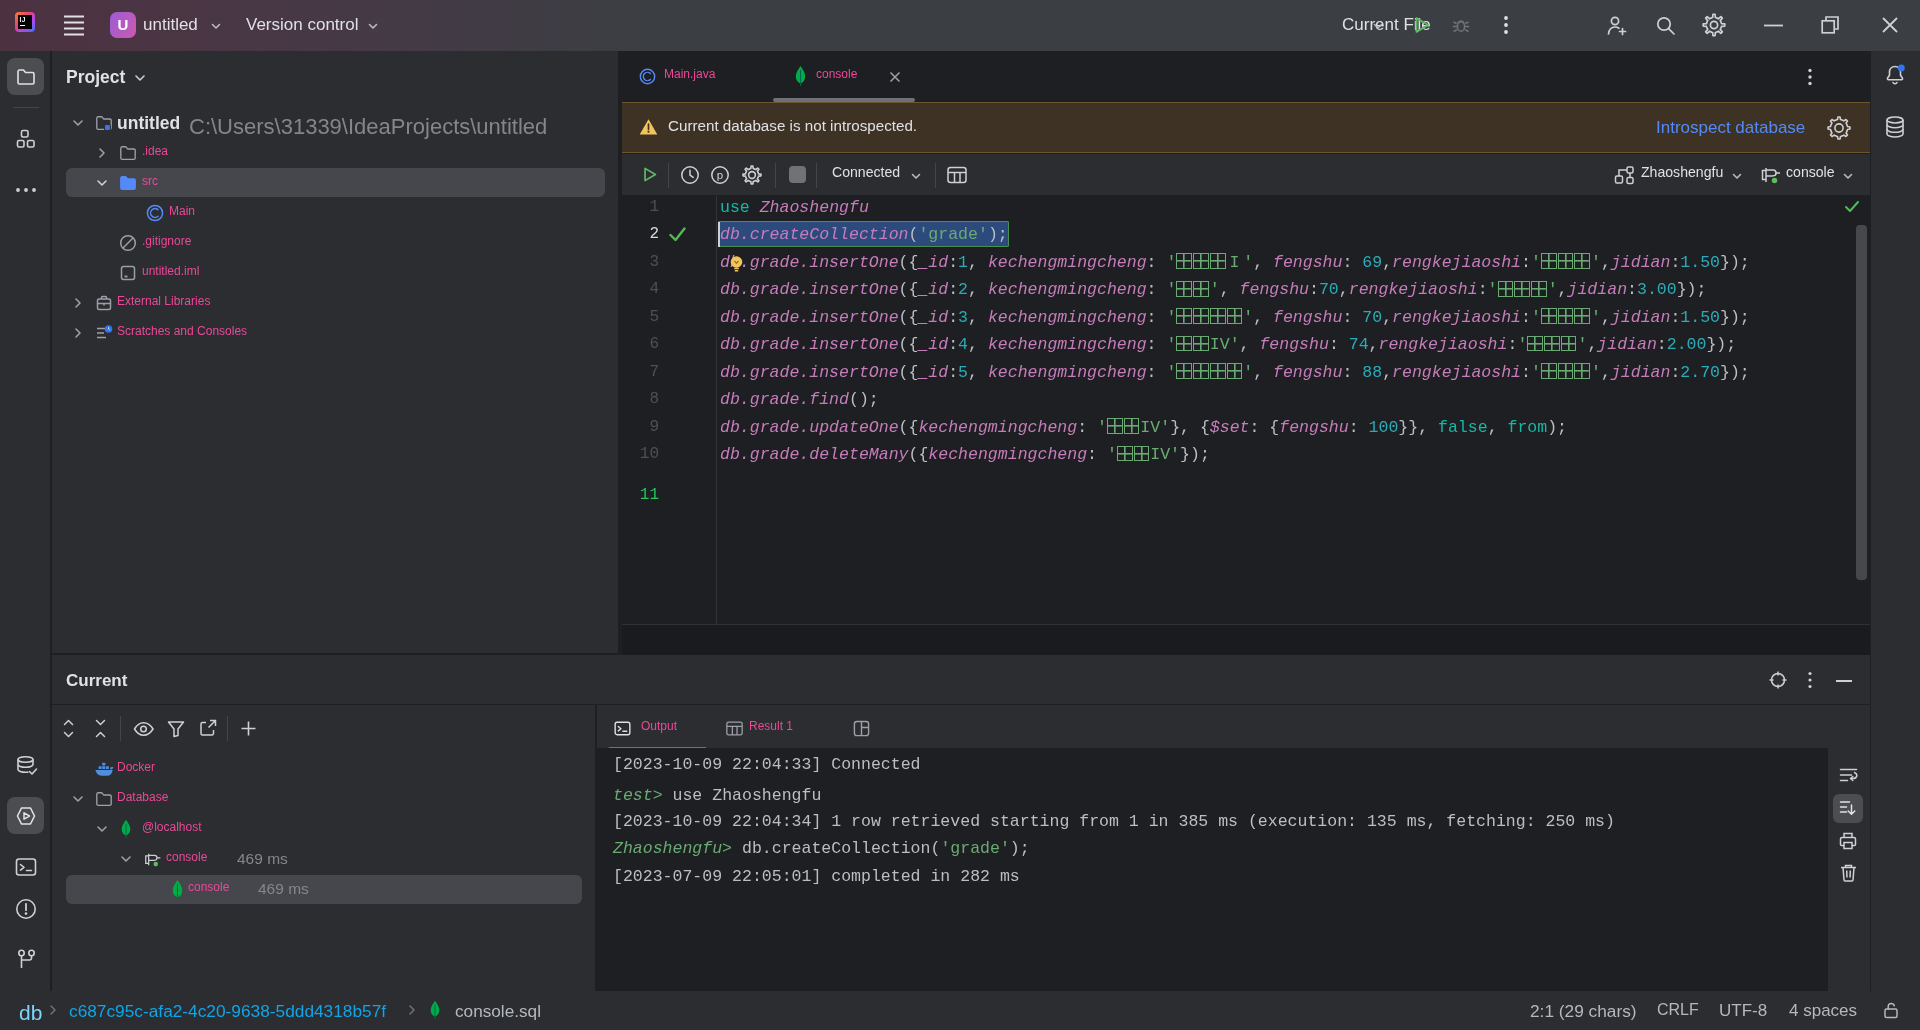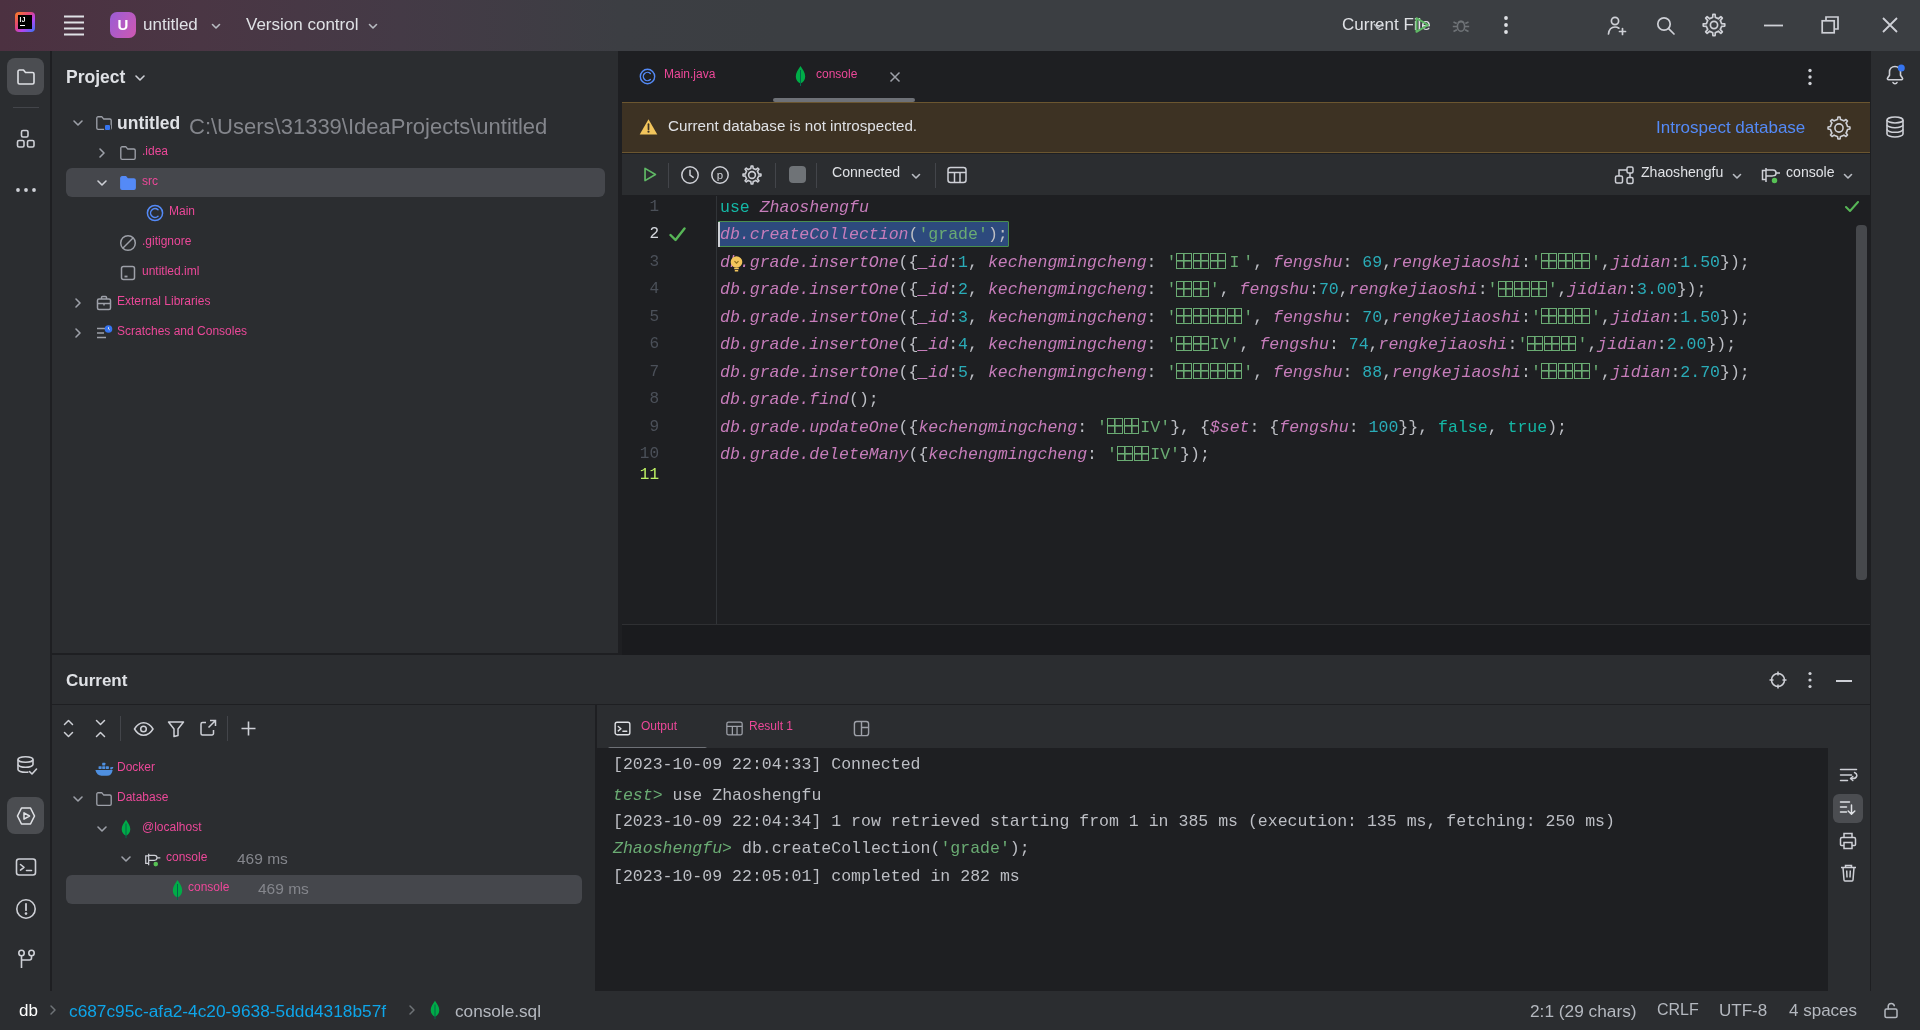--- a/index.html
+++ b/index.html
@@ -297,33 +297,33 @@
   </svg>
 <div class="abs" style="left:717.5px;top:220.5px;width:291px;height:26.5px;background:#2d4a7d;border:1px solid #4a8f4e;border-radius:1px"></div>
 <div class="cl" style="top:194.00px"><span class="k">use</span> <span class="i">Zhaoshengfu</span></div>
 <div class="cl" style="top:221.45px"><span class="i">db.createCollection</span>(<span class="s">'grade'</span>);</div>
 <div class="cl" style="top:248.90px"><span class="i">db.grade.insertOne</span>({<span class="i">_id</span>:<span class="n">1</span>, <span class="i">kechengmingcheng</span>: <span class="s">'<b>毛</b><b>概</b><b>论</b><b class="r">I</b>'</span>, <span class="i">fengshu</span>: <span class="n">69</span>,<span class="i">rengkejiaoshi</span>:<span class="s">'<b>何</b><b>启</b><b>刚</b>'</span>,<span class="i">jidian</span>:<span class="n">1.50</span>});</div>
 <div class="cl" style="top:276.35px"><span class="i">db.grade.insertOne</span>({<span class="i">_id</span>:<span class="n">2</span>, <span class="i">kechengmingcheng</span>: <span class="s">'<b>高</b><b>数</b>'</span>, <span class="i">fengshu</span>:<span class="n">70</span>,<span class="i">rengkejiaoshi</span>:<span class="s">'<b>王</b><b>丽</b><b>丽</b>'</span>,<span class="i">jidian</span>:<span class="n">3.00</span>});</div>
 <div class="cl" style="top:303.80px"><span class="i">db.grade.insertOne</span>({<span class="i">_id</span>:<span class="n">3</span>, <span class="i">kechengmingcheng</span>: <span class="s">'<b>英</b><b>语</b><b>提</b><b>高</b>'</span>, <span class="i">fengshu</span>: <span class="n">70</span>,<span class="i">rengkejiaoshi</span>:<span class="s">'<b>崔</b><b>文</b><b>明</b>'</span>,<span class="i">jidian</span>:<span class="n">1.50</span>});</div>
 <div class="cl" style="top:331.25px"><span class="i">db.grade.insertOne</span>({<span class="i">_id</span>:<span class="n">4</span>, <span class="i">kechengmingcheng</span>: <span class="s">'<b>体</b><b>育</b>IV'</span>, <span class="i">fengshu</span>: <span class="n">74</span>,<span class="i">rengkejiaoshi</span>:<span class="s">'<b>王</b><b>老</b><b>师</b>'</span>,<span class="i">jidian</span>:<span class="n">2.00</span>});</div>
 <div class="cl" style="top:358.70px"><span class="i">db.grade.insertOne</span>({<span class="i">_id</span>:<span class="n">5</span>, <span class="i">kechengmingcheng</span>: <span class="s">'<b>工</b><b>程</b><b>数</b><b>学</b>'</span>, <span class="i">fengshu</span>: <span class="n">88</span>,<span class="i">rengkejiaoshi</span>:<span class="s">'<b>张</b><b>云</b><b>霞</b>'</span>,<span class="i">jidian</span>:<span class="n">2.70</span>});</div>
 <div class="cl" style="top:386.15px"><span class="i">db.grade.find</span>();</div>
-<div class="cl" style="top:413.60px"><span class="i">db.grade.updateOne</span>({<span class="i">kechengmingcheng</span>: <span class="s">'<b>体</b><b>育</b>IV'</span>}, {<span class="i">$set</span>: {<span class="i">fengshu</span>: <span class="n">100</span>}}, <span class="k">false</span>, <span class="k">true</span>);</div>
+<div class="cl" style="top:413.60px"><span class="i">db.grade.updateOne</span>({<span class="i">kechengmingcheng</span>: <span class="s">'<b>体</b><b>育</b>IV'</span>}, {<span class="i">$set</span>: {<span class="i">fengshu</span>: <span class="n">100</span>}}, <span class="k">false</span>, <span class="k">from</span>);</div>
 <div class="cl" style="top:441.05px"><span class="i">db.grade.deleteMany</span>({<span class="i">kechengmingcheng</span>: <span class="s">'<b>体</b><b>育</b>IV'</span>});</div>
 <div class="ln" style="top:194.00px;color:#4b5059">1</div>
 <div class="ln" style="top:221.45px;color:#d5d8de">2</div>
 <div class="ln" style="top:248.90px;color:#4b5059">3</div>
 <div class="ln" style="top:276.35px;color:#4b5059">4</div>
 <div class="ln" style="top:303.80px;color:#4b5059">5</div>
 <div class="ln" style="top:331.25px;color:#4b5059">6</div>
 <div class="ln" style="top:358.70px;color:#4b5059">7</div>
 <div class="ln" style="top:386.15px;color:#4b5059">8</div>
 <div class="ln" style="top:413.60px;color:#4b5059">9</div>
 <div class="ln" style="top:441.05px;color:#4b5059">10</div>
-<div class="ln" style="top:462px;color:#bef264">11</div>
+<div class="ln" style="top:482px;color:#22c55e">11</div>
 <svg class="ico" style="left:669px;top:227px" width="17" height="15" viewBox="0 0 17 15">
 <path d="M1.5 8l5 5L15.5 1.5" stroke="#57b657" stroke-width="2.4" fill="none" stroke-linecap="round" stroke-linejoin="round"></path>
   </svg>
 <div class="abs" style="left:716px;top:196px;width:1px;height:427.5px;background:#313438"></div>
 <div class="abs" style="left:718px;top:222.4px;width:1.6px;height:25px;background:#ced0d6"></div>
 <svg class="ico" style="left:728px;top:255px" width="17" height="18" viewBox="0 0 17 18">
 <circle cx="8.5" cy="7" r="5.8" fill="#f2c55c"></circle>
 <path d="M6.2 13.5h4.6M6.8 15.7h3.4" stroke="#f2c55c" stroke-width="1.6"></path>
 <path d="M6.5 6.2l2 2 2-2" stroke="#8a6d1e" stroke-width="1.2" fill="none"></path>
   </svg>
@@ -430,21 +430,21 @@
 <div class="abs txt" style="left:749px;top:719px">Result 1</div>
 <svg class="ico" style="left:853px;top:720px" width="17" height="17" viewBox="0 0 18 18">
 <rect x="1.5" y="1.5" width="15" height="15" rx="2.5" stroke="#9da0a8" stroke-width="1.5" fill="none"></rect>
 <path d="M9 1.5v15M9 8h7.5" stroke="#9da0a8" stroke-width="1.5"></path>
   </svg>
 <div class="abs" style="left:597px;top:748px;width:1231px;height:243px;background:#1e1f22"></div>
 <div class="ol" style="top:751px"><span>[2023-10-09 22:04:33] Connected</span></div>
 <div class="ol" style="top:782px"><span class="p">test&gt;</span> use Zhaoshengfu</div>
 <div class="ol" style="top:807.5px"><span>[2023-10-09 22:04:34] 1 row retrieved starting from 1 in 385 ms (execution: 135 ms, fetching: 250 ms)</span></div>
 <div class="ol" style="top:835px"><span class="p">Zhaoshengfu&gt;</span> db.createCollection(<span class="s">'grade'</span>);</div>
-<div class="ol" style="top:863px"><span>[2023-10-09 22:05:01] completed in 282 ms</span></div>
+<div class="ol" style="top:863px"><span>[2023-07-09 22:05:01] completed in 282 ms</span></div>
 <svg class="ico" style="left:1839px;top:767px" width="19" height="17" viewBox="0 0 19 17">
 <g stroke="#ced0d6" stroke-width="1.5" fill="none" stroke-linecap="round">
 <path d="M1.5 2.5h16M1.5 8h11M1.5 13.5h7"></path>
 <path d="M15.5 5.5c2 .8 2.6 2.2 2.2 3.7-.4 1.4-1.8 2.3-4.2 2.3h-1.8"></path>
 <path d="M13.8 9.5l-2.3 2 2.3 2" stroke-linejoin="round"></path>
     </g>
   </svg>
 <div class="abs" style="left:1833px;top:794px;width:30px;height:29px;border-radius:6px;background:#4b4d51"></div>
 <svg class="ico" style="left:1839px;top:800px" width="18" height="17" viewBox="0 0 18 17">
 <g stroke="#dfe1e5" stroke-width="1.5" fill="none" stroke-linecap="round" stroke-linejoin="round">
@@ -472,21 +472,21 @@
   </svg>
 <svg class="ico" style="left:1883px;top:115px" width="24" height="24" viewBox="0 0 24 24">
 <g stroke="#ced0d6" stroke-width="1.6" fill="none">
 <ellipse cx="12" cy="5" rx="8" ry="3"></ellipse>
 <path d="M4 5v4.7c0 1.6 3.6 3 8 3s8-1.4 8-3V5"></path>
 <path d="M4 9.7v4.6c0 1.6 3.6 3 8 3s8-1.4 8-3V9.7"></path>
 <path d="M4 14.3V19c0 1.6 3.6 3 8 3s8-1.4 8-3v-4.7"></path>
     </g>
   </svg>
 <div class="abs panel" style="left:0;top:991px;width:1920px;height:39px"></div>
-<div class="abs" style="left:19px;top:1001px;color:#ffffff;font-size:17px">db</div>
+<div class="abs" style="left:19px;top:1001px;color:#7dd3fc;font-size:21px">db</div>
 <svg class="ico" style="left:46px;top:1003px" width="14" height="14" viewBox="0 0 14 14">
 <path d="M5 3l4 4-4 4" stroke="#6f7377" stroke-width="1.5" fill="none" stroke-linecap="round" stroke-linejoin="round"></path>
   </svg>
 <div class="abs" style="left:69px;top:1001px;color:#0ea5e9;font-size:17.3px">c687c95c-afa2-4c20-9638-5ddd4318b57f</div>
 <svg class="ico" style="left:405px;top:1003px" width="14" height="14" viewBox="0 0 14 14">
 <path d="M5 3l4 4-4 4" stroke="#6f7377" stroke-width="1.5" fill="none" stroke-linecap="round" stroke-linejoin="round"></path>
   </svg>
 <svg class="ico" style="left:429px;top:1000px" width="12" height="20" viewBox="0 0 12 20">
 <path d="M6 .8C3.7 4.4 1.7 6.7 1.7 10.3c0 3.3 2 5.5 4.3 6.4 2.3-.9 4.3-3.1 4.3-6.4C10.3 6.7 8.3 4.4 6 .8z" fill="#00ac47"></path>
 <path d="M6 4.5v14.7" stroke="#00684a" stroke-width="1"></path>

